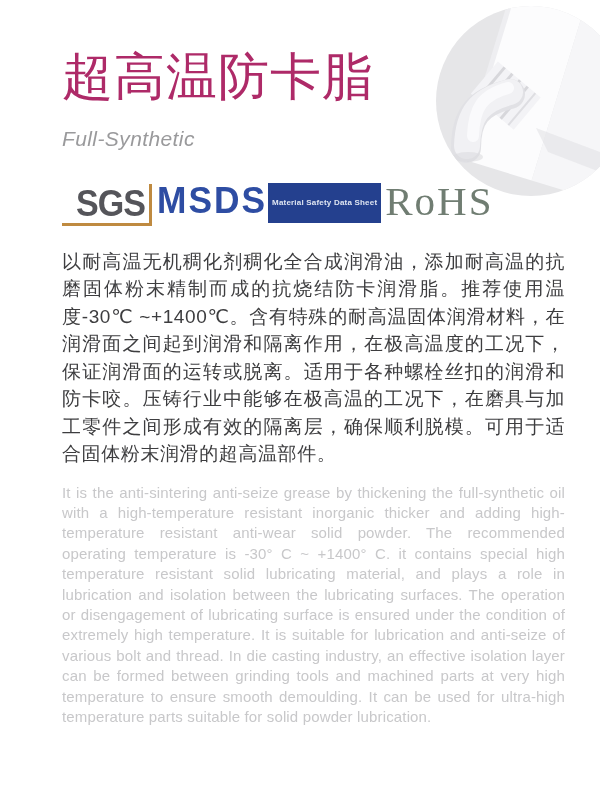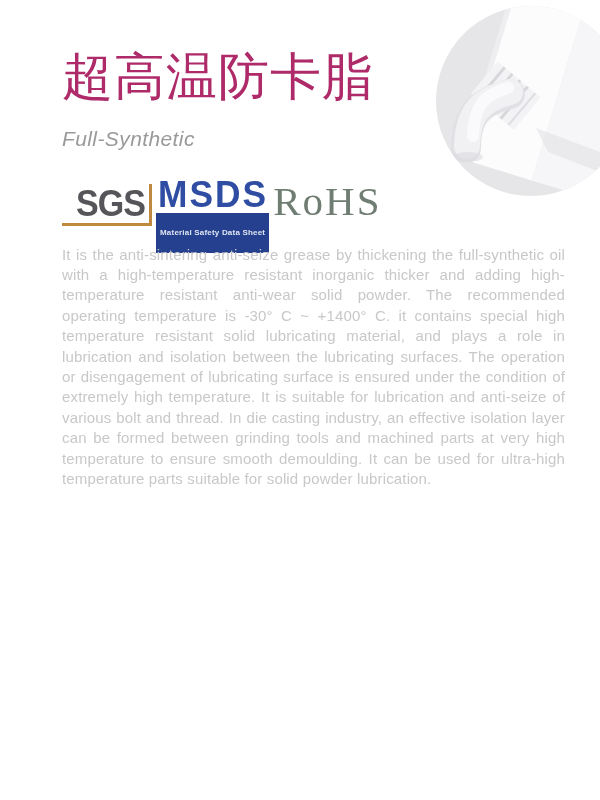--- a/index.html
+++ b/index.html
@@ -49,21 +49,21 @@
   .cert-sgs::after {
     content: ""; position: absolute; right: 0; bottom: -3px;
     width: 3px; height: 42px; background: var(--sgs-line);
   }
   .sgs-label {
     position: absolute; right: 7px; bottom: 1px;
     font-size: 37px; line-height: 1; font-weight: 700;
     color: var(--sgs-text); letter-spacing: -1px;
     transform: scaleX(0.92); transform-origin: right bottom;
   }
-  .cert-msds { display: flex; flex-direction: column; align-items: center; margin-top: 4px; }
+  .cert-msds { display: flex; flex-direction: row; align-items: center; margin-top: 4px; }
   .msds-label {
     font-size: 36px; line-height: 0.85; font-weight: 700;
     color: var(--msds-blue); letter-spacing: 2px;
     transform: scaleX(0.98);
   }
   .msds-sublabel {
     margin-top: 3px;
     background: var(--msds-strip); color: #dfe5f2;
     font-size: 8px; letter-spacing: 0.2px; line-height: 1;
     padding: 16px 4px; white-space: nowrap; font-weight: 700;
@@ -143,16 +143,17 @@
       </div>
       <div class="cert-msds">
         <span class="msds-label">MSDS</span>
         <span class="msds-sublabel">Material Safety Data Sheet</span>
       </div>
       <div class="cert-rohs">
         <span>RoHS</span>
       </div>
     </div>
 
+    <p class="desc-cn">以耐高温无机稠化剂稠化全合成润滑油，添加耐高温的抗磨固体粉末精制而成的抗烧结防卡润滑脂。推荐使用温度-30℃ ~+1400℃。含有特殊的耐高温固体润滑材料，在润滑面之间起到润滑和隔离作用，在极高温度的工况下，保证润滑面的运转或脱离。适用于各种螺栓丝扣的润滑和防卡咬。压铸行业中能够在极高温的工况下，在磨具与加工零件之间形成有效的隔离层，确保顺利脱模。可用于适合固体粉末润滑的超高温部件。</p>
     <p class="desc-en">It is the anti-sintering anti-seize grease by thickening the full-synthetic oil with a high-temperature resistant inorganic thicker and adding high-temperature resistant anti-wear solid powder. The recommended operating temperature is -30° C ~ +1400° C. it contains special high temperature resistant solid lubricating material, and plays a role in lubrication and isolation between the lubricating surfaces. The operation or disengagement of lubricating surface is ensured under the condition of extremely high temperature. It is suitable for lubrication and anti-seize of various bolt and thread. In die casting industry, an effective isolation layer can be formed between grinding tools and machined parts at very high temperature to ensure smooth demoulding. It can be used for ultra-high temperature parts suitable for solid powder lubrication.</p>
 
   </div>
 </div>
 
 </body></html>

